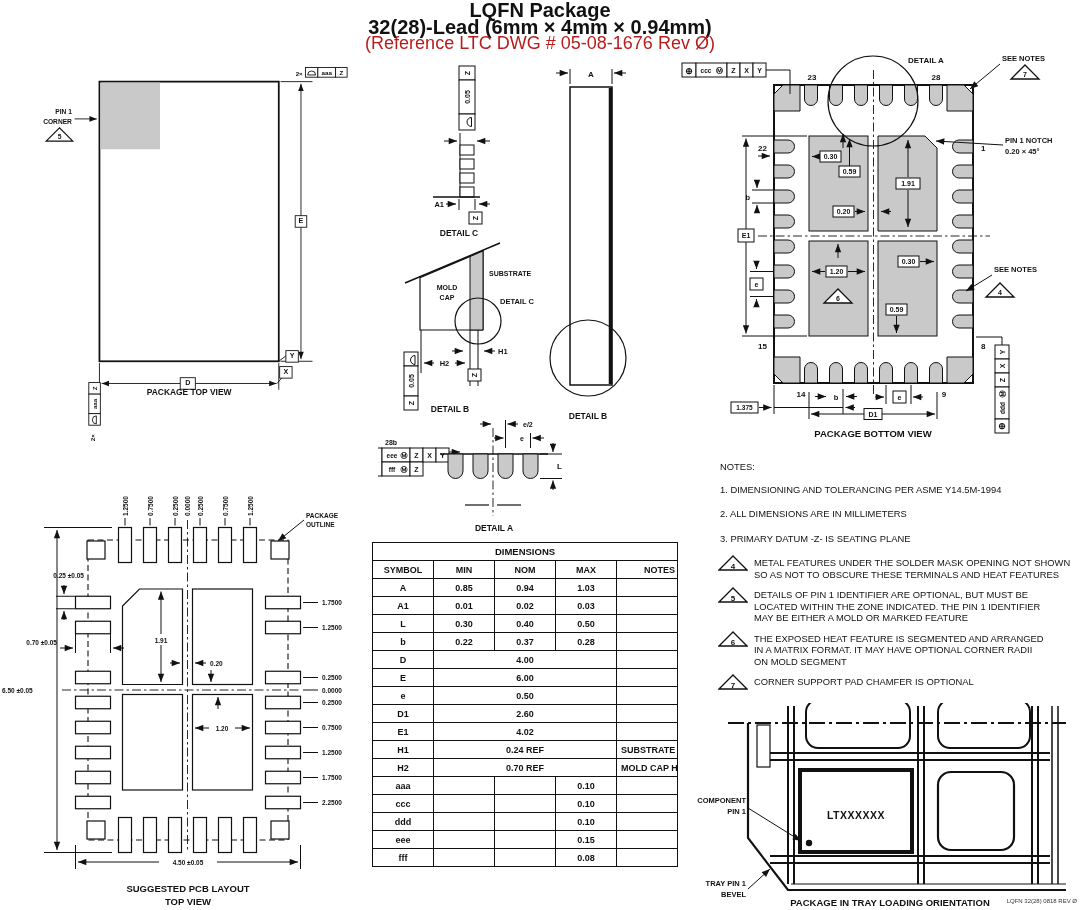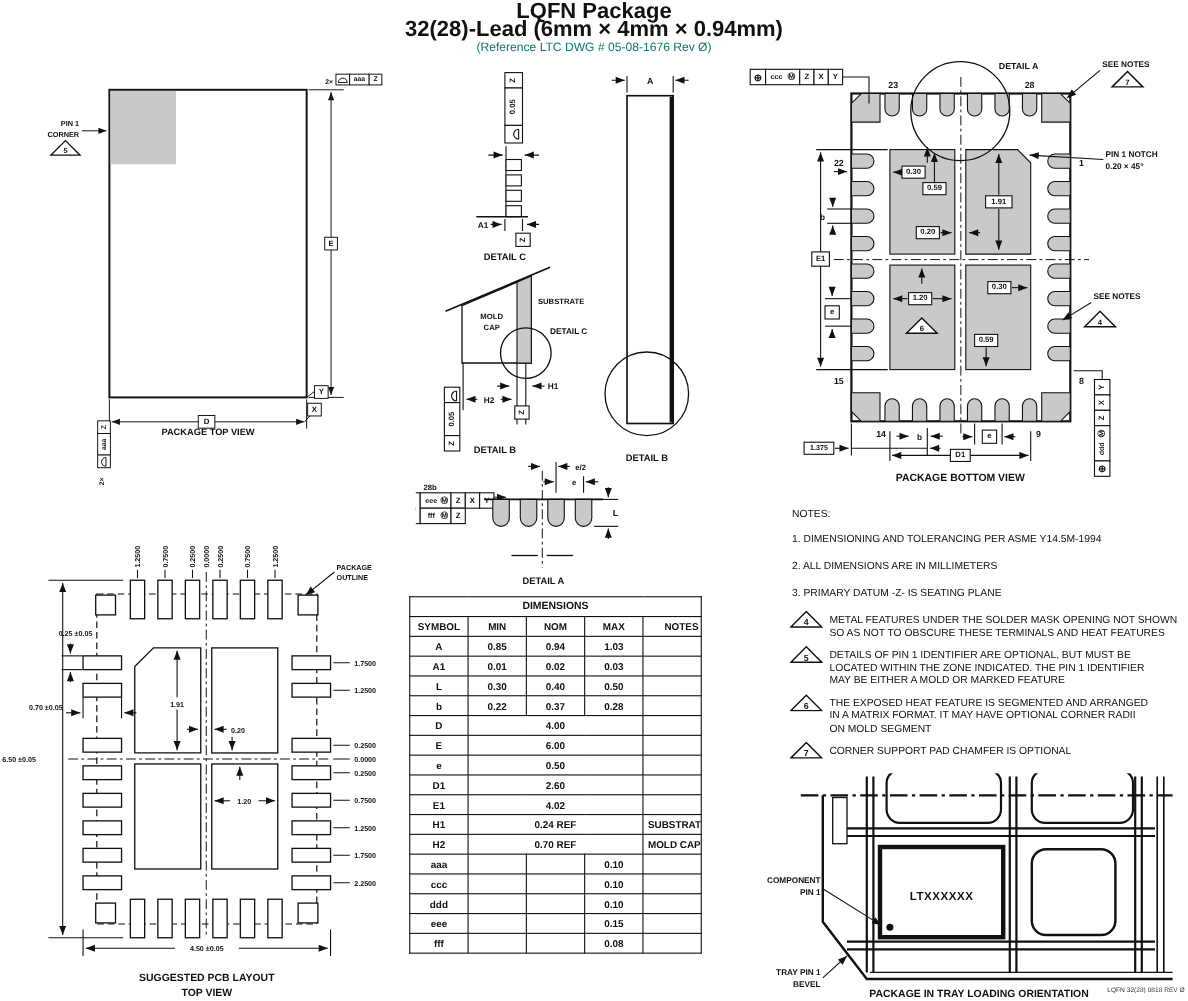--- a/index.html
+++ b/index.html
@@ -2,21 +2,21 @@
 <html><head>
 <meta charset="utf-8">
 <style>
   html,body{margin:0;padding:0;background:#fff}
   body{width:1080px;height:910px;font-family:"Liberation Sans",sans-serif;color:#111}
   .page{position:relative;width:1080px;height:910px;background:#fff;overflow:hidden}
   .abs{position:absolute}
   
   #hdr{left:280px;top:2px;width:520px;text-align:center}
   #hdr .l1,#hdr .l2{font-size:20px;font-weight:bold;line-height:17px}
-  #hdr .l3{font-size:11px;line-height:15px;color:#0f766e}
+  #hdr .l3{font-size:18px;line-height:15px;color:#b91c1c}
   
   svg{overflow:hidden}
   svg text{font-family:"Liberation Sans",sans-serif;fill:#111;font-weight:bold}.t65{font-size:6.5px}.t7{font-size:7px}.t75{font-size:7.5px}
   .t8{font-size:8px}.t85{font-size:8.5px}.t9{font-size:9px}.t95{font-size:9.5px}.t10{font-size:10.5px;letter-spacing:.5px}
   .mid{text-anchor:middle}.end{text-anchor:end}.cb{dominant-baseline:central}
   .ln{stroke:#111;stroke-width:1;fill:none}
   .ln12{stroke:#111;stroke-width:1.2;fill:none}
   .ln15{stroke:#111;stroke-width:1.5;fill:none}
   .ln2{stroke:#111;stroke-width:2;fill:none}
   .ln22{stroke:#111;stroke-width:2.2;fill:none}
@@ -33,21 +33,21 @@
   .arr2{marker-start:url(#arr);marker-end:url(#arr)}
   
   #notes{left:720px;top:461px;width:358px;font-size:9.4px;line-height:11.5px;font-weight:normal;white-space:nowrap}
   #notes .hd{margin-bottom:11px}
   .note-line{margin-bottom:13px}
   .note-flag-row{display:flex;align-items:flex-start;margin-bottom:9px}
   .note-flag-row svg.flag{flex:0 0 30px;margin:-2px 6px 0 -2px}
   .note-flag-row svg.flag text{font-size:8px;font-weight:bold}
   
   #dimtbl{left:372px;top:542px;width:306px}
-  #dimtbl table{border-collapse:collapse;width:266px;font-size:9px;font-weight:bold;table-layout:fixed}
+  #dimtbl table{border-collapse:collapse;width:306px;font-size:9px;font-weight:bold;table-layout:fixed}
   #dimtbl th,#dimtbl td{border:1px solid #111;padding:1.5px 2px;text-align:center;height:14px;overflow:hidden;white-space:nowrap}
   #dimtbl .title-row th{font-size:9.5px}
   #dimtbl td.notes-cell,#dimtbl th.notes-cell{text-align:right;padding-left:4px}
   
   #ftr{left:995px;top:898px;width:82px;font-size:6px;color:#333;text-align:right}
 </style>
 </head>
 <body>
 
 <svg width="0" height="0" style="position:absolute" aria-hidden="true">

